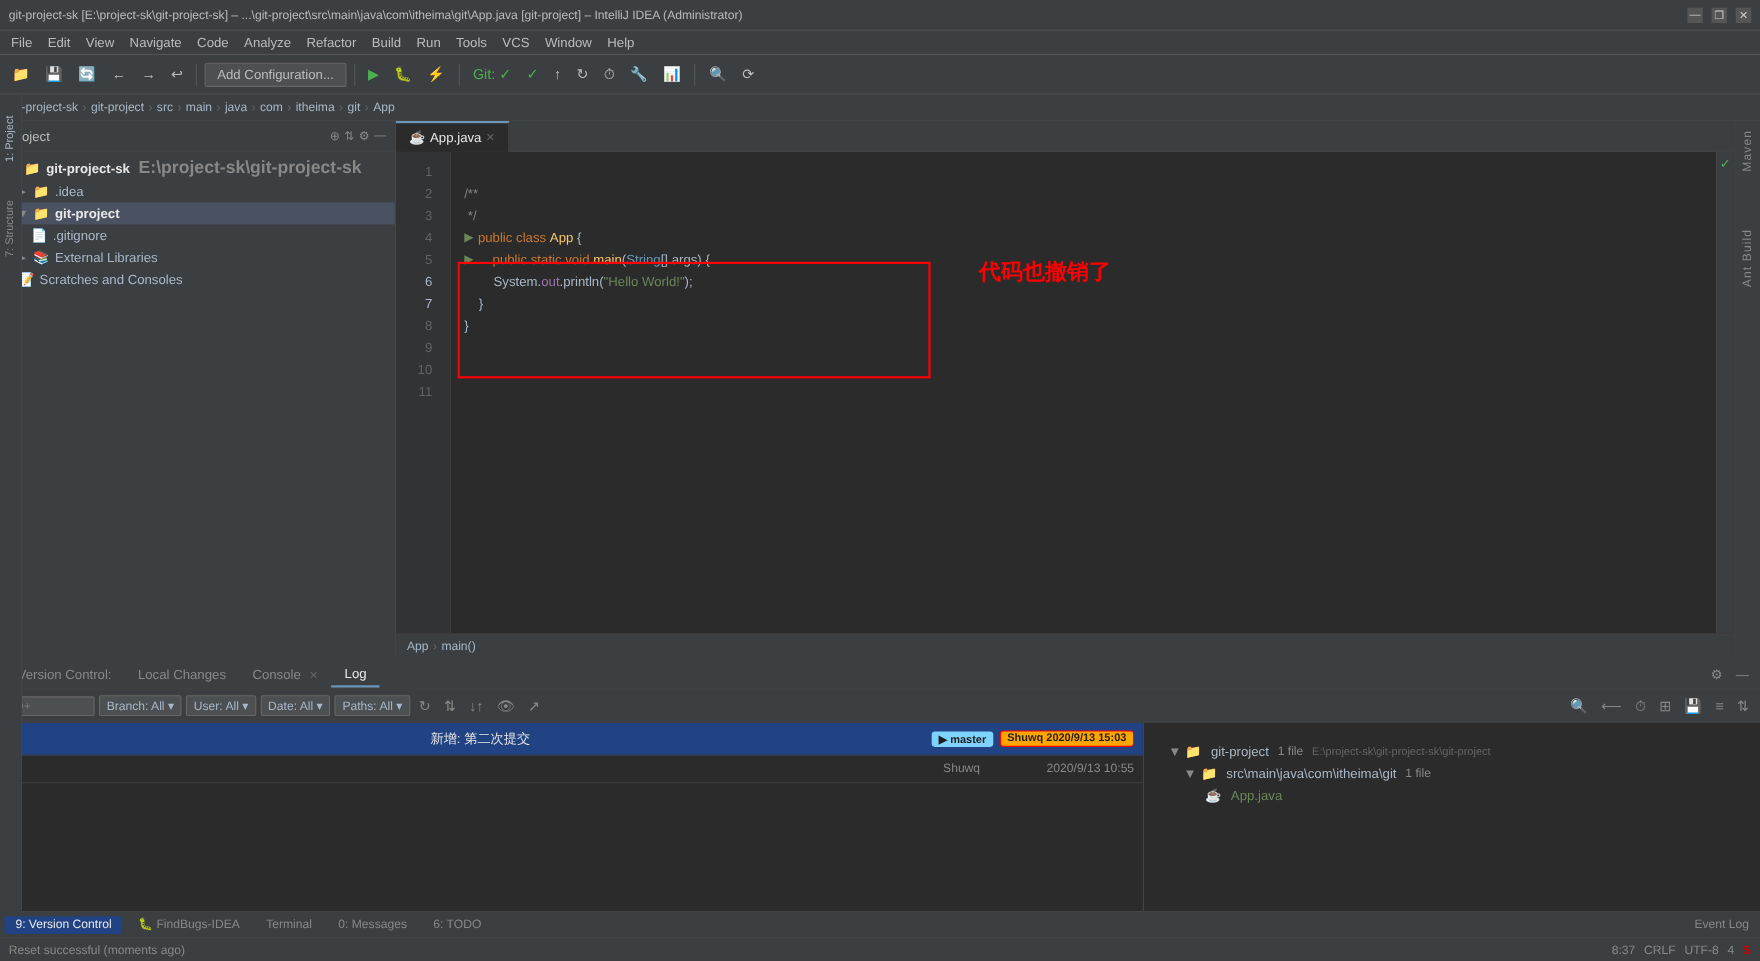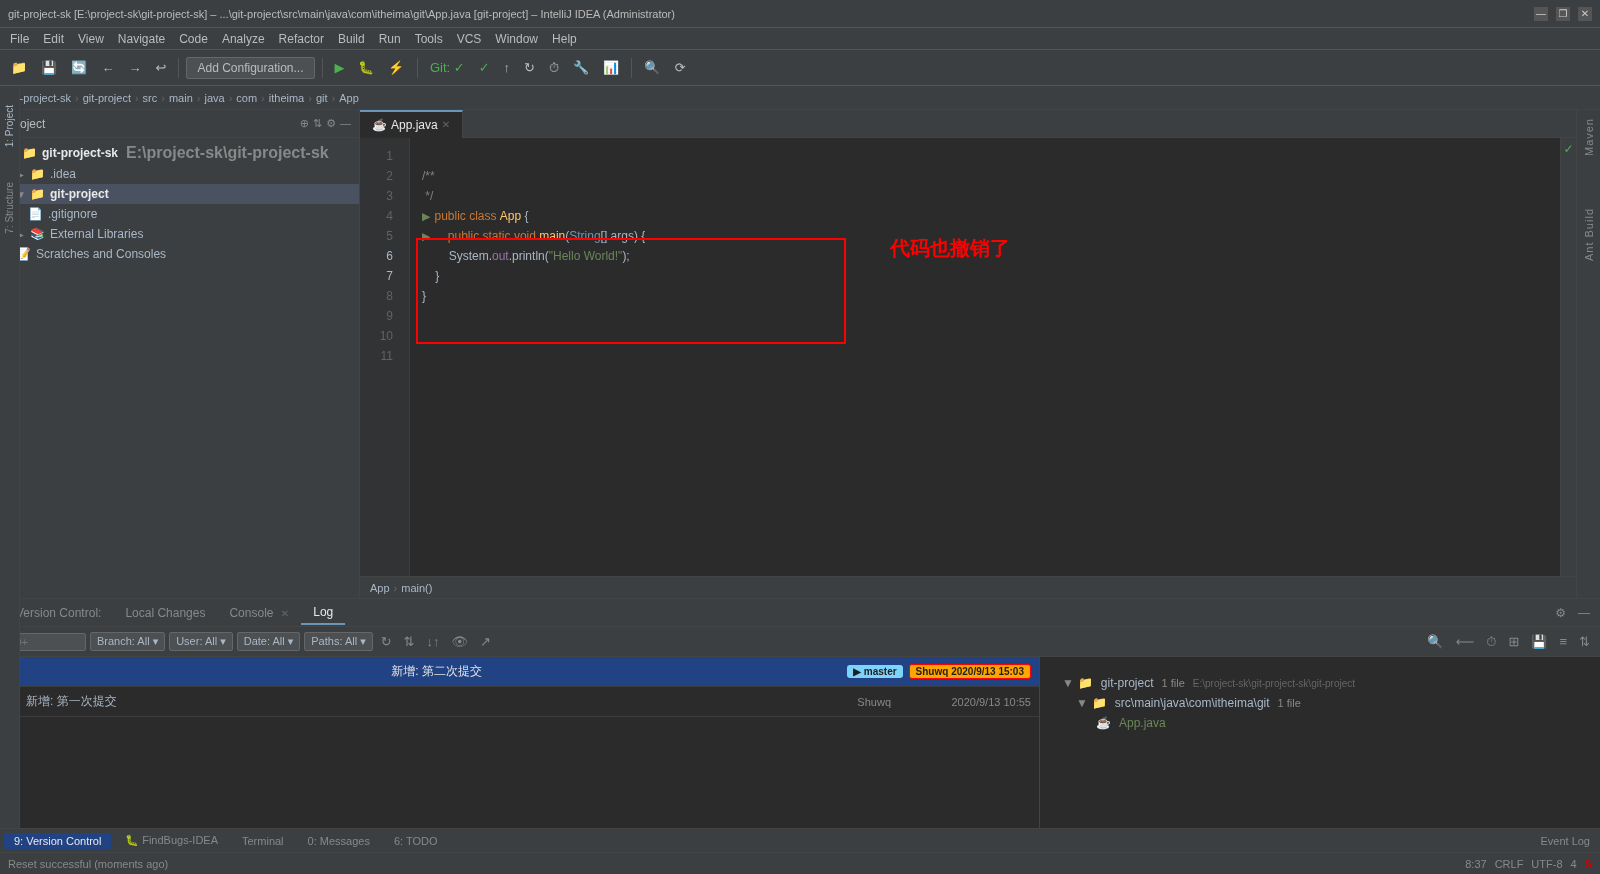--- a/index.html
+++ b/index.html
@@ -715,21 +715,20 @@
         <span class="commit-dot branch"></span>
         <span class="commit-msg highlighted">新增: 第二次提交</span>
         <div style="display:flex; align-items:center; margin-left:auto; gap:6px;">
           <span style="background:#7dd3fc; color:#1e1e1e; font-size:10px; padding:1px 6px; border-radius:3px; font-weight:bold;">▶ master</span>
           <span style="background:orange; color:#1e1e1e; font-size:10px; padding:1px 6px; border-radius:3px; font-weight:bold; border:1px solid red;">Shuwq  2020/9/13 15:03</span>
         </div>
       </div>
 
       <div class="commit-row" style="position:relative;">
         <span class="commit-dot"></span>
-        <span class="commit-msg">新增: 第一次提交</span>
         <span class="commit-user">Shuwq</span>
         <span class="commit-date">2020/9/13 10:55</span>
       </div>
 
       <div style="position:absolute; bottom:60px; left:50%; transform:translateX(-50%); color:red; font-size:16px; font-weight:bold; white-space:nowrap; pointer-events:none; font-family:sans-serif;">
         此时回退并撤销到第二次提交的状态
       </div>
     </div>
 
     <div id="vc-detail" style="flex:1; background:#2b2b2b; overflow:auto; display:flex; flex-direction:column;">

